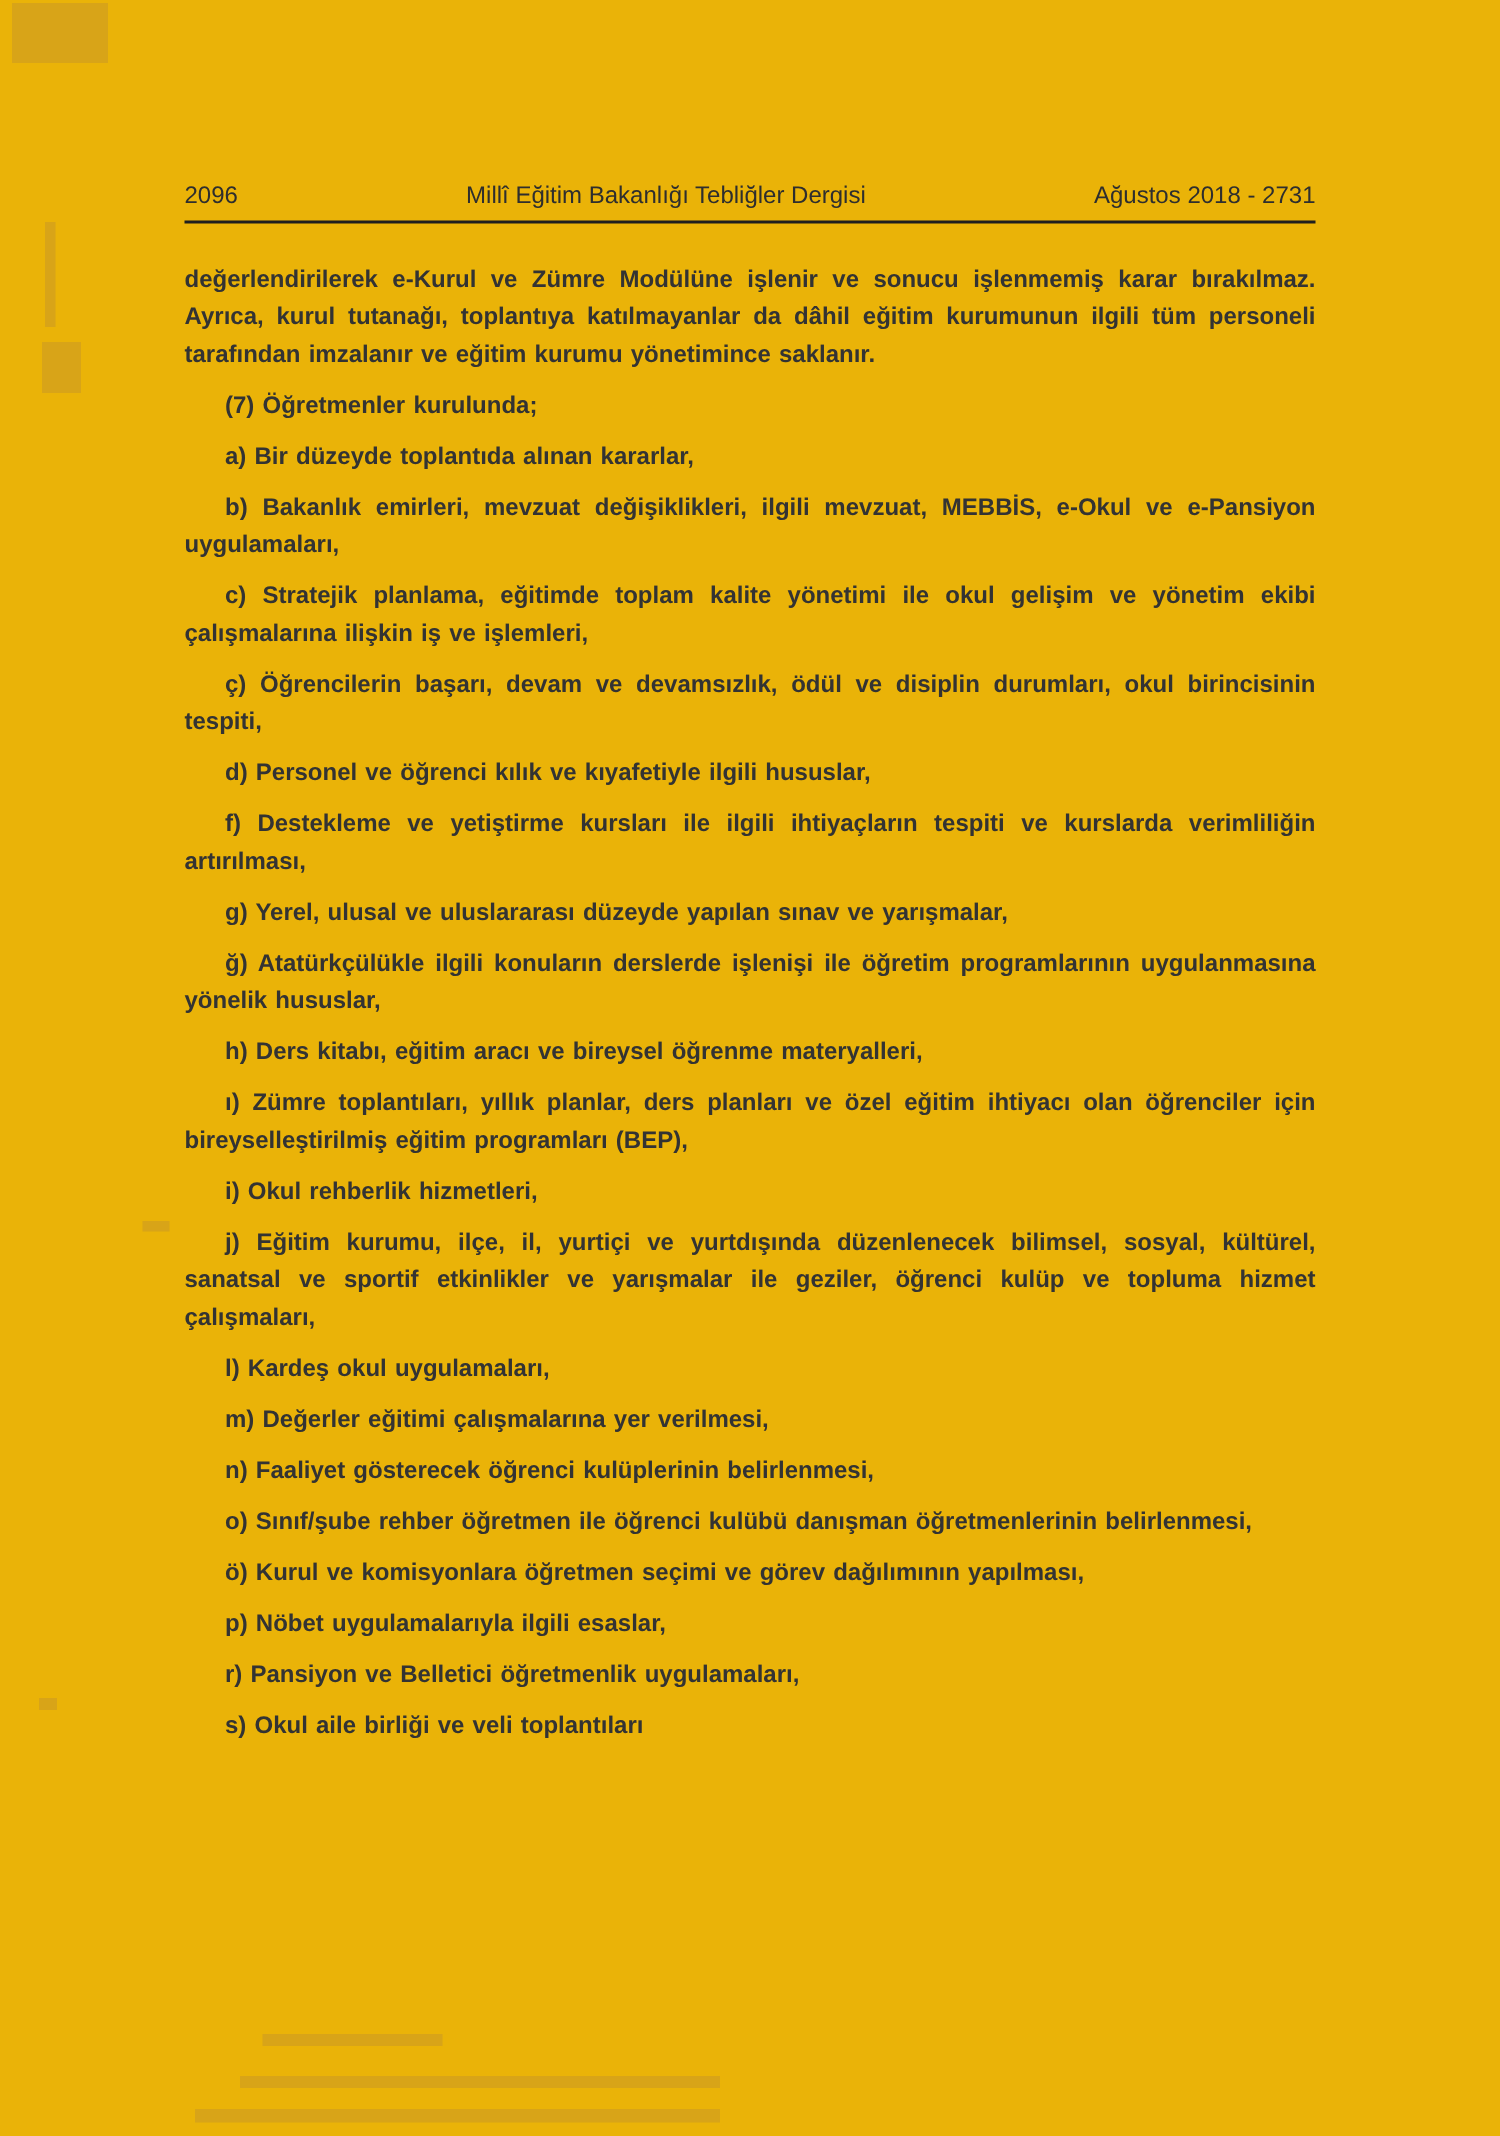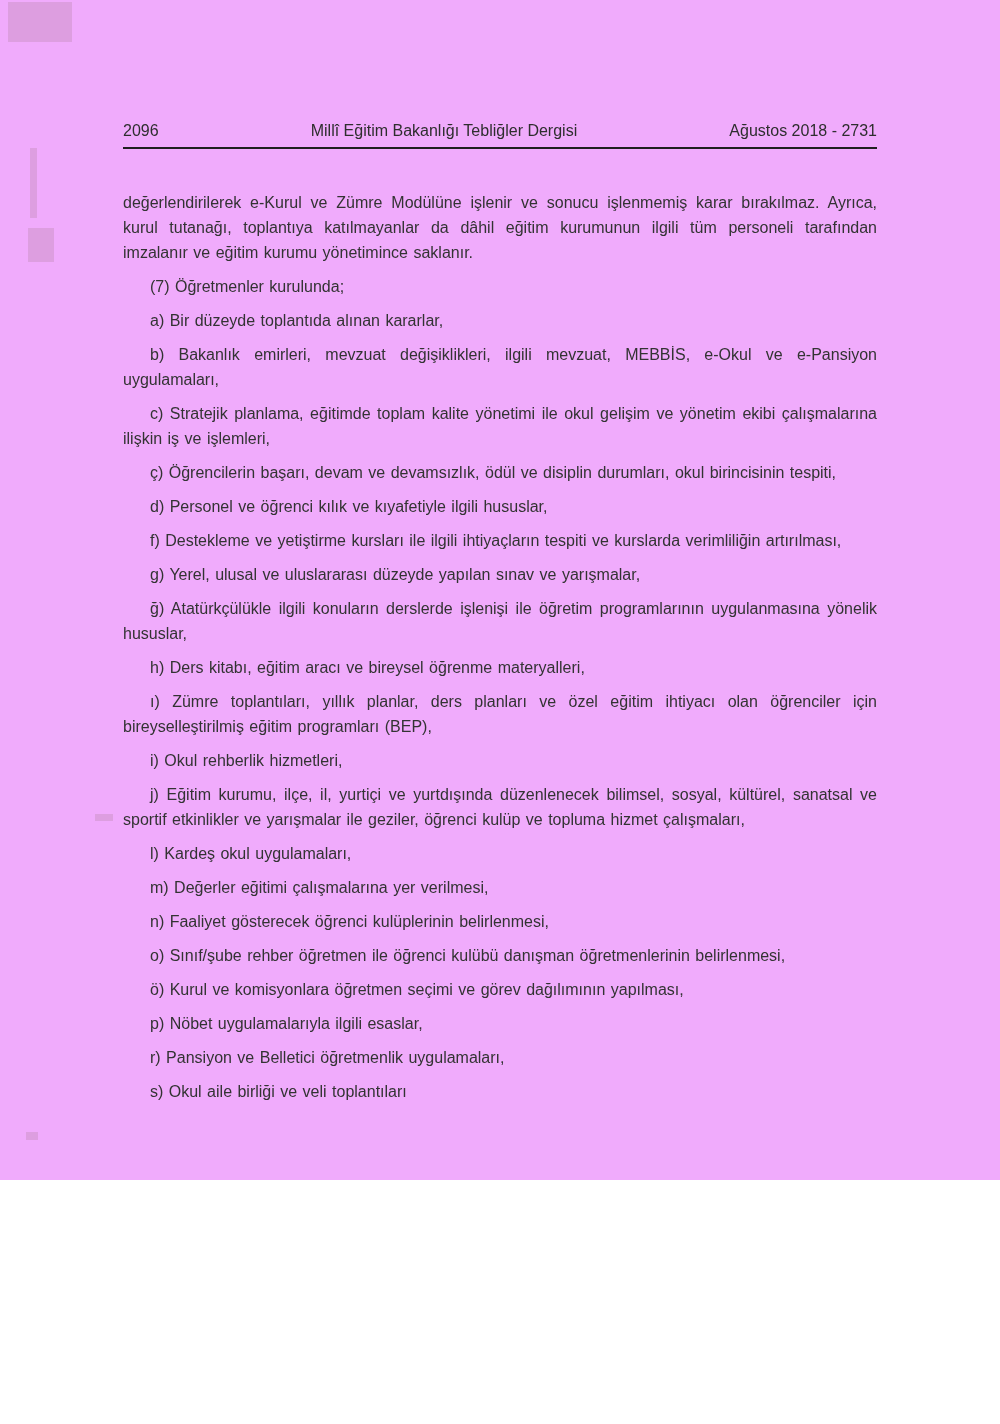--- a/index.html
+++ b/index.html
@@ -1,20 +1,20 @@
 <!DOCTYPE html>
 <html lang="tr"><head>
 <meta charset="utf-8">
 <style>
   html, body { margin: 0; padding: 0; background: #ffffff; }
   .page {
     position: relative;
     width: 1000px;
-    height: 1180px;
-    background: #f0abfc;
+    height: 1424px;
+    background: #eab308;
     overflow: hidden;
     font-family: "Liberation Sans", sans-serif;
     color: #333333;
   }
   .content {
     position: absolute;
     left: 123px;
     top: 121px;
     width: 754px;
   }
@@ -25,21 +25,21 @@
     color: #2e2e2e;
     line-height: 20px;
   }
   .header .page-num { white-space: nowrap; }
   .header .journal-title { flex: 1; text-align: center; white-space: nowrap; }
   .header .issue-date { white-space: nowrap; }
   .rule {
     margin-top: 6px;
     border-bottom: 2px solid #1f1f1f;
   }
-  .body-text { margin-top: 41px; }
+  .body-text { margin-top: 25px; font-weight: bold; }
   .para {
     margin: 0 0 9px 0;
     font-size: 16px;
     line-height: 25px;
     text-align: justify;
     text-indent: 27px;
     color: #333333;
     word-spacing: 1px;
   }
   .para.no-indent { text-indent: 0; }

